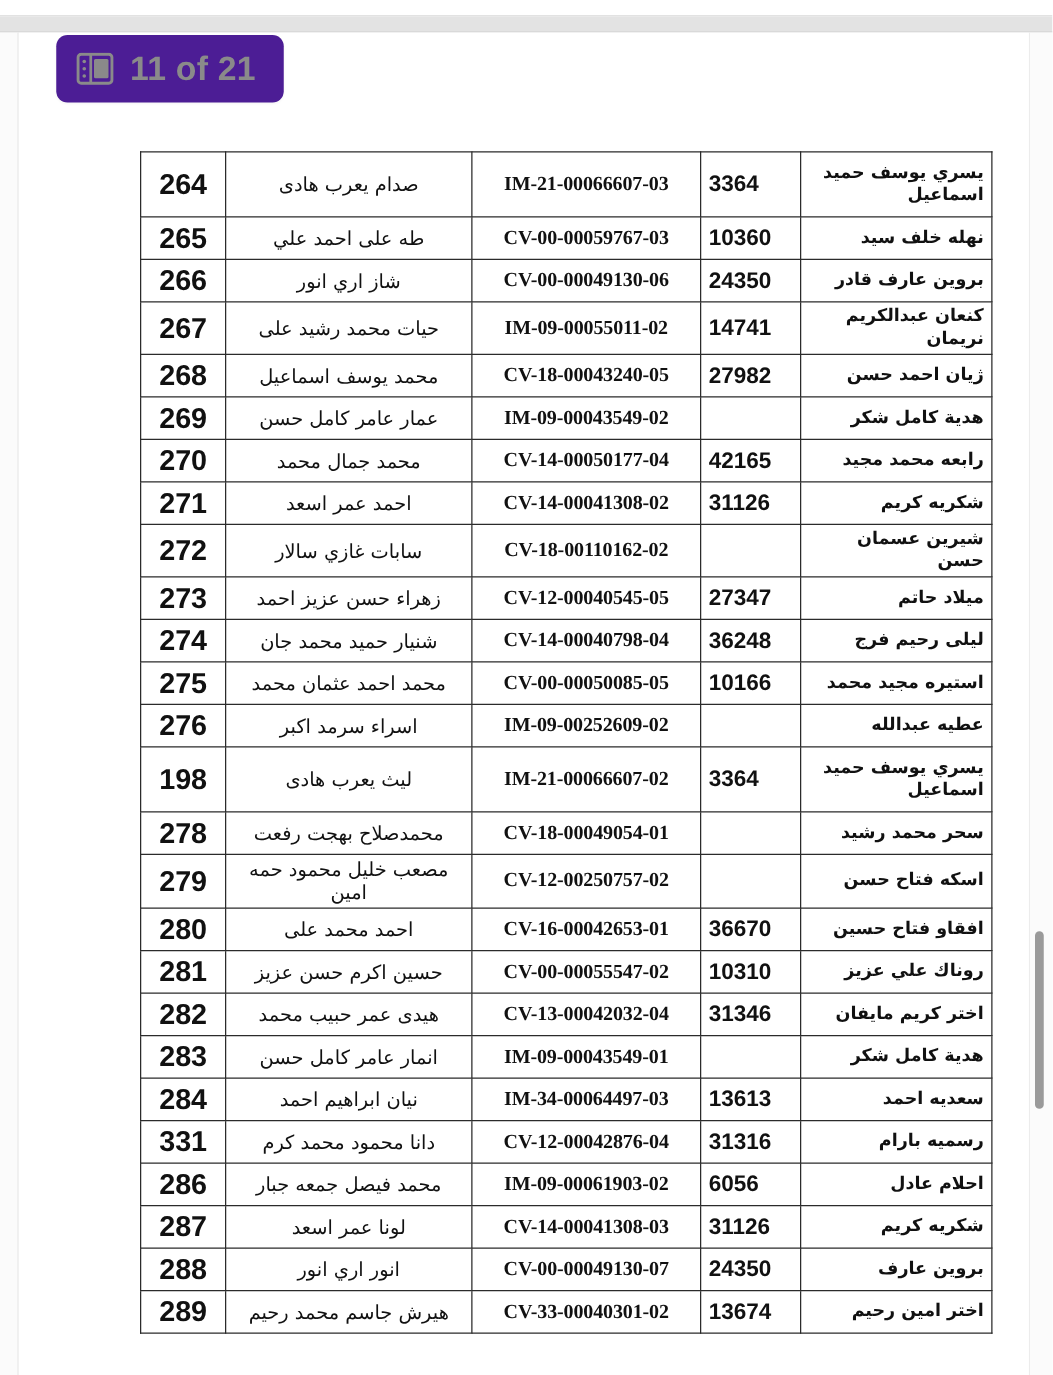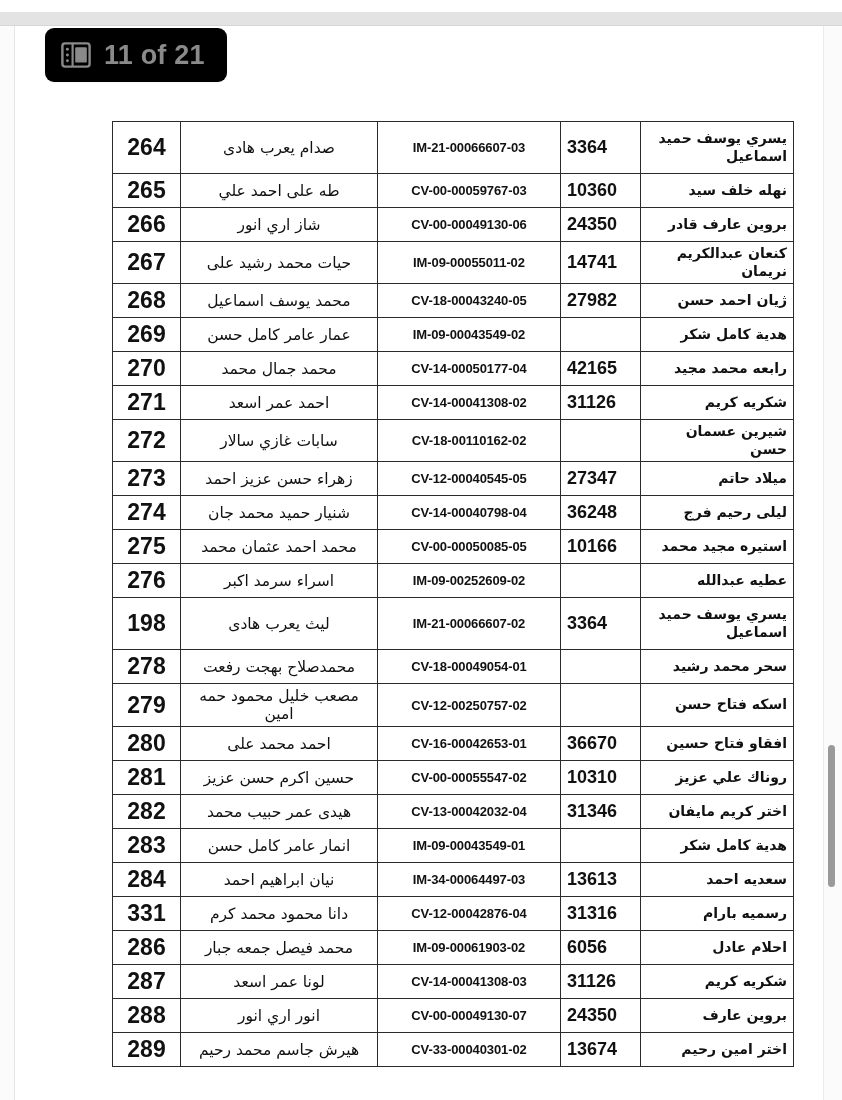--- a/index.html
+++ b/index.html
@@ -74,21 +74,21 @@
   
   #page-indicator {
     position: absolute;
     left: 45px;
     top: 28px;
     height: 54px;
     padding: 0 22px 0 16px;
     display: flex;
     align-items: center;
     gap: 13px;
-    background: #000000;
+    background: #4c1d95;
     border-radius: 9px;
     box-shadow: 0 1px 2px rgba(0,0,0,0.04);
     z-index: 20;
   }
   #page-indicator .pi-icon {
     display: block;
     width: 30px;
     height: 26px;
     flex: 0 0 auto;
   }
@@ -162,25 +162,25 @@
   }
   td.cell-name {
     text-align: center;
     font-size: 15.5px;
     font-weight: 400;
     direction: rtl;
     font-family: "DejaVu Sans", "Liberation Sans", sans-serif;
   }
   td.cell-code {
     text-align: center;
-    font-size: 13px;
+    font-size: 16px;
     font-weight: 600;
     direction: ltr;
     letter-spacing: -0.1px;
-    font-family: Liberation Sans, sans-serif;
+    font-family: Liberation Serif, serif;
   }
   td.cell-amount {
     text-align: left;
     font-size: 18px;
     font-weight: 600;
     direction: ltr;
     font-family: "Liberation Sans", "DejaVu Sans", sans-serif;
   }
   td.cell-sponsor {
     text-align: right;

